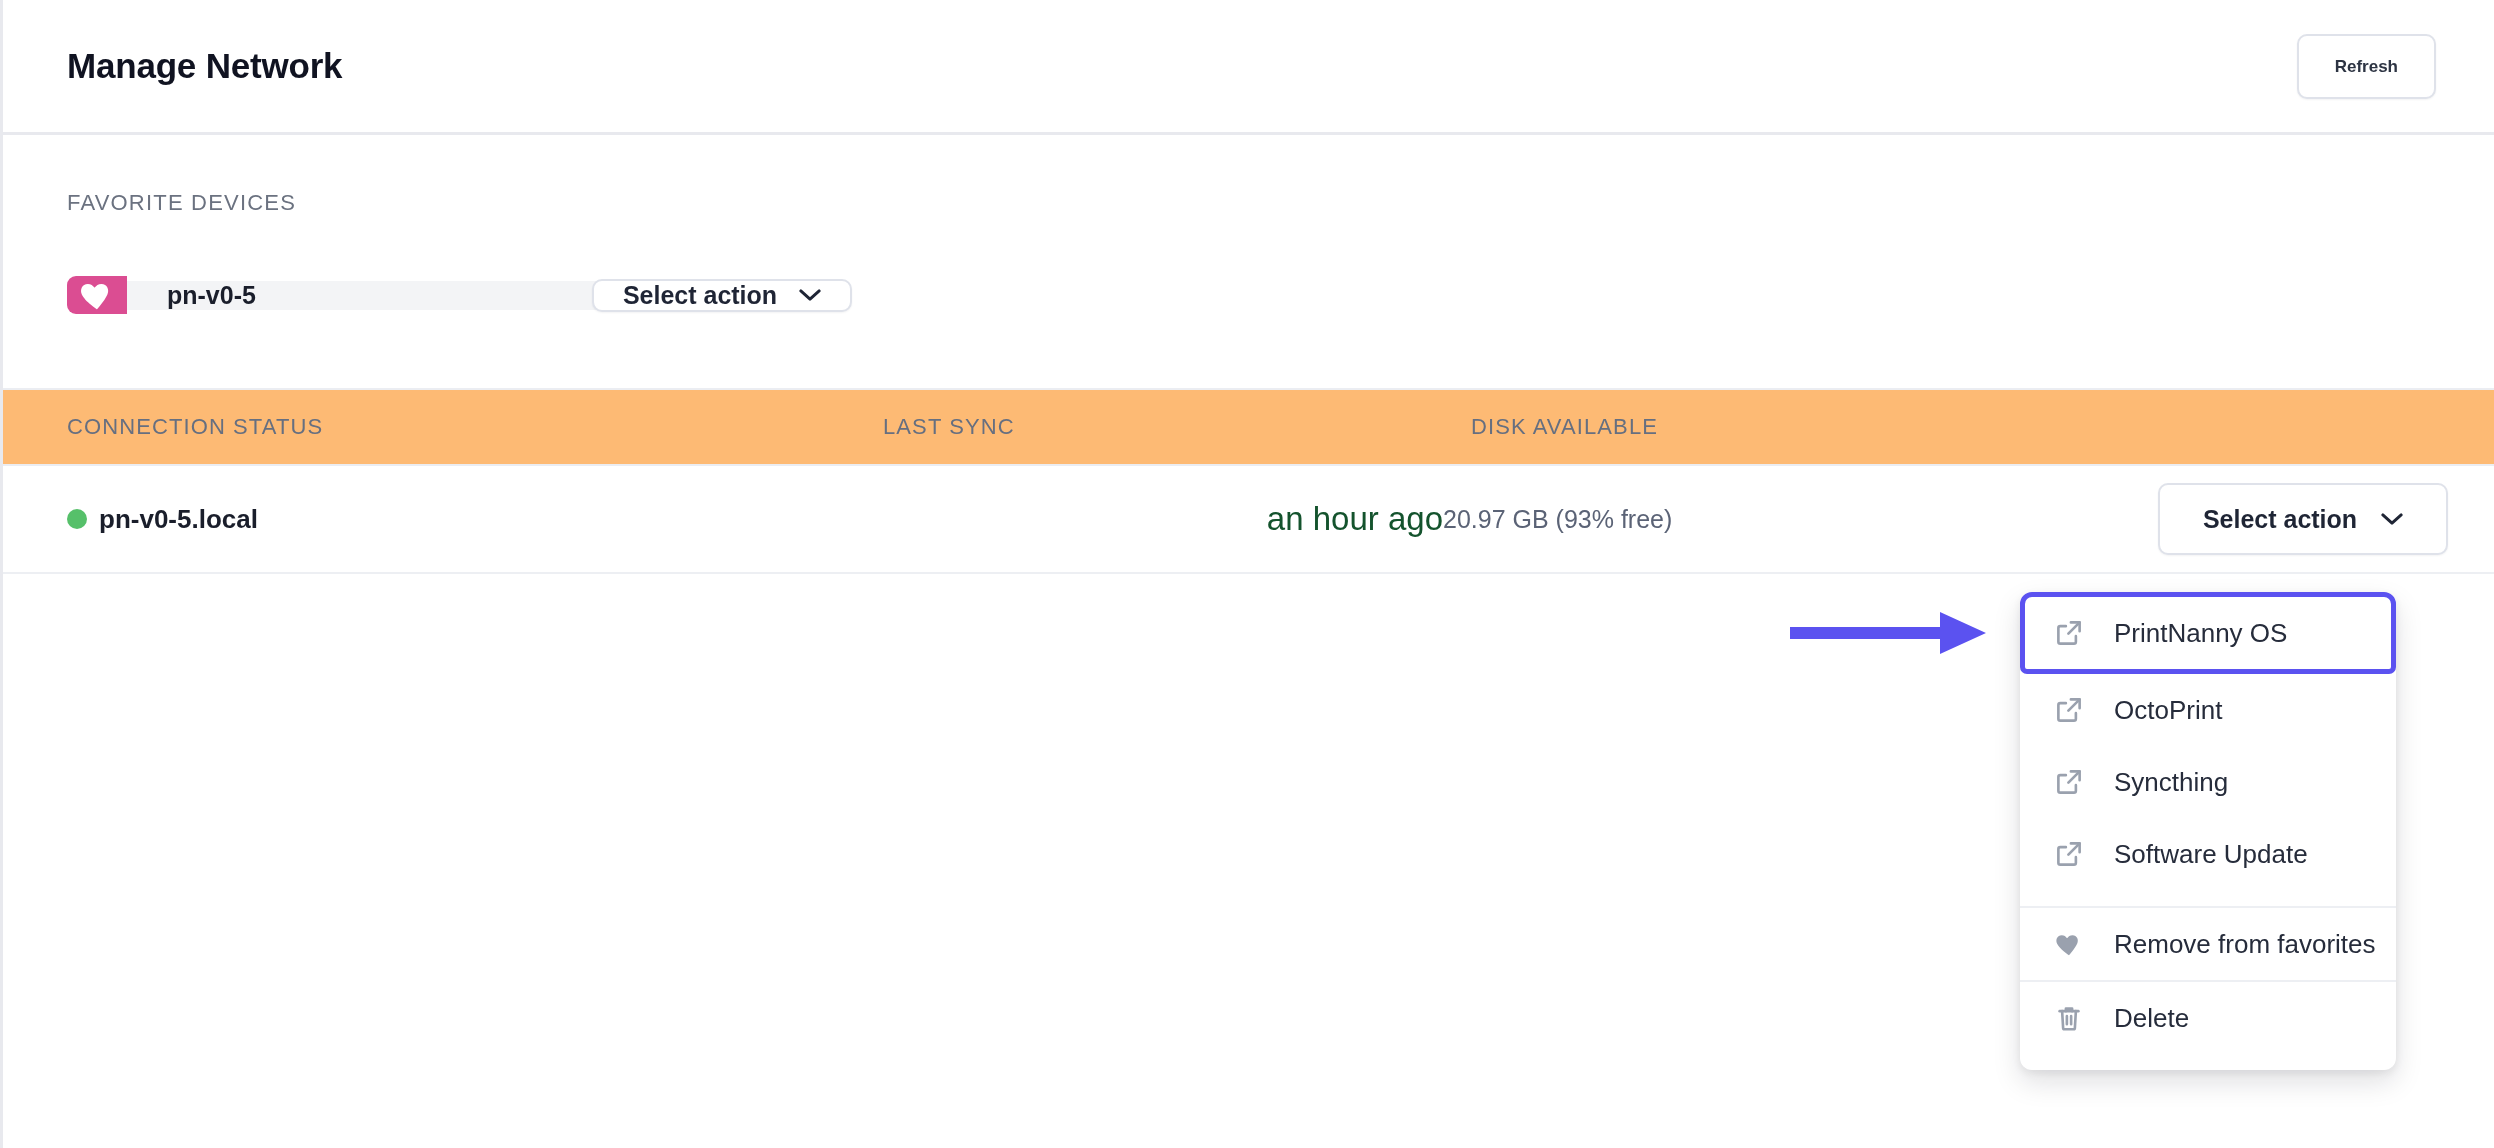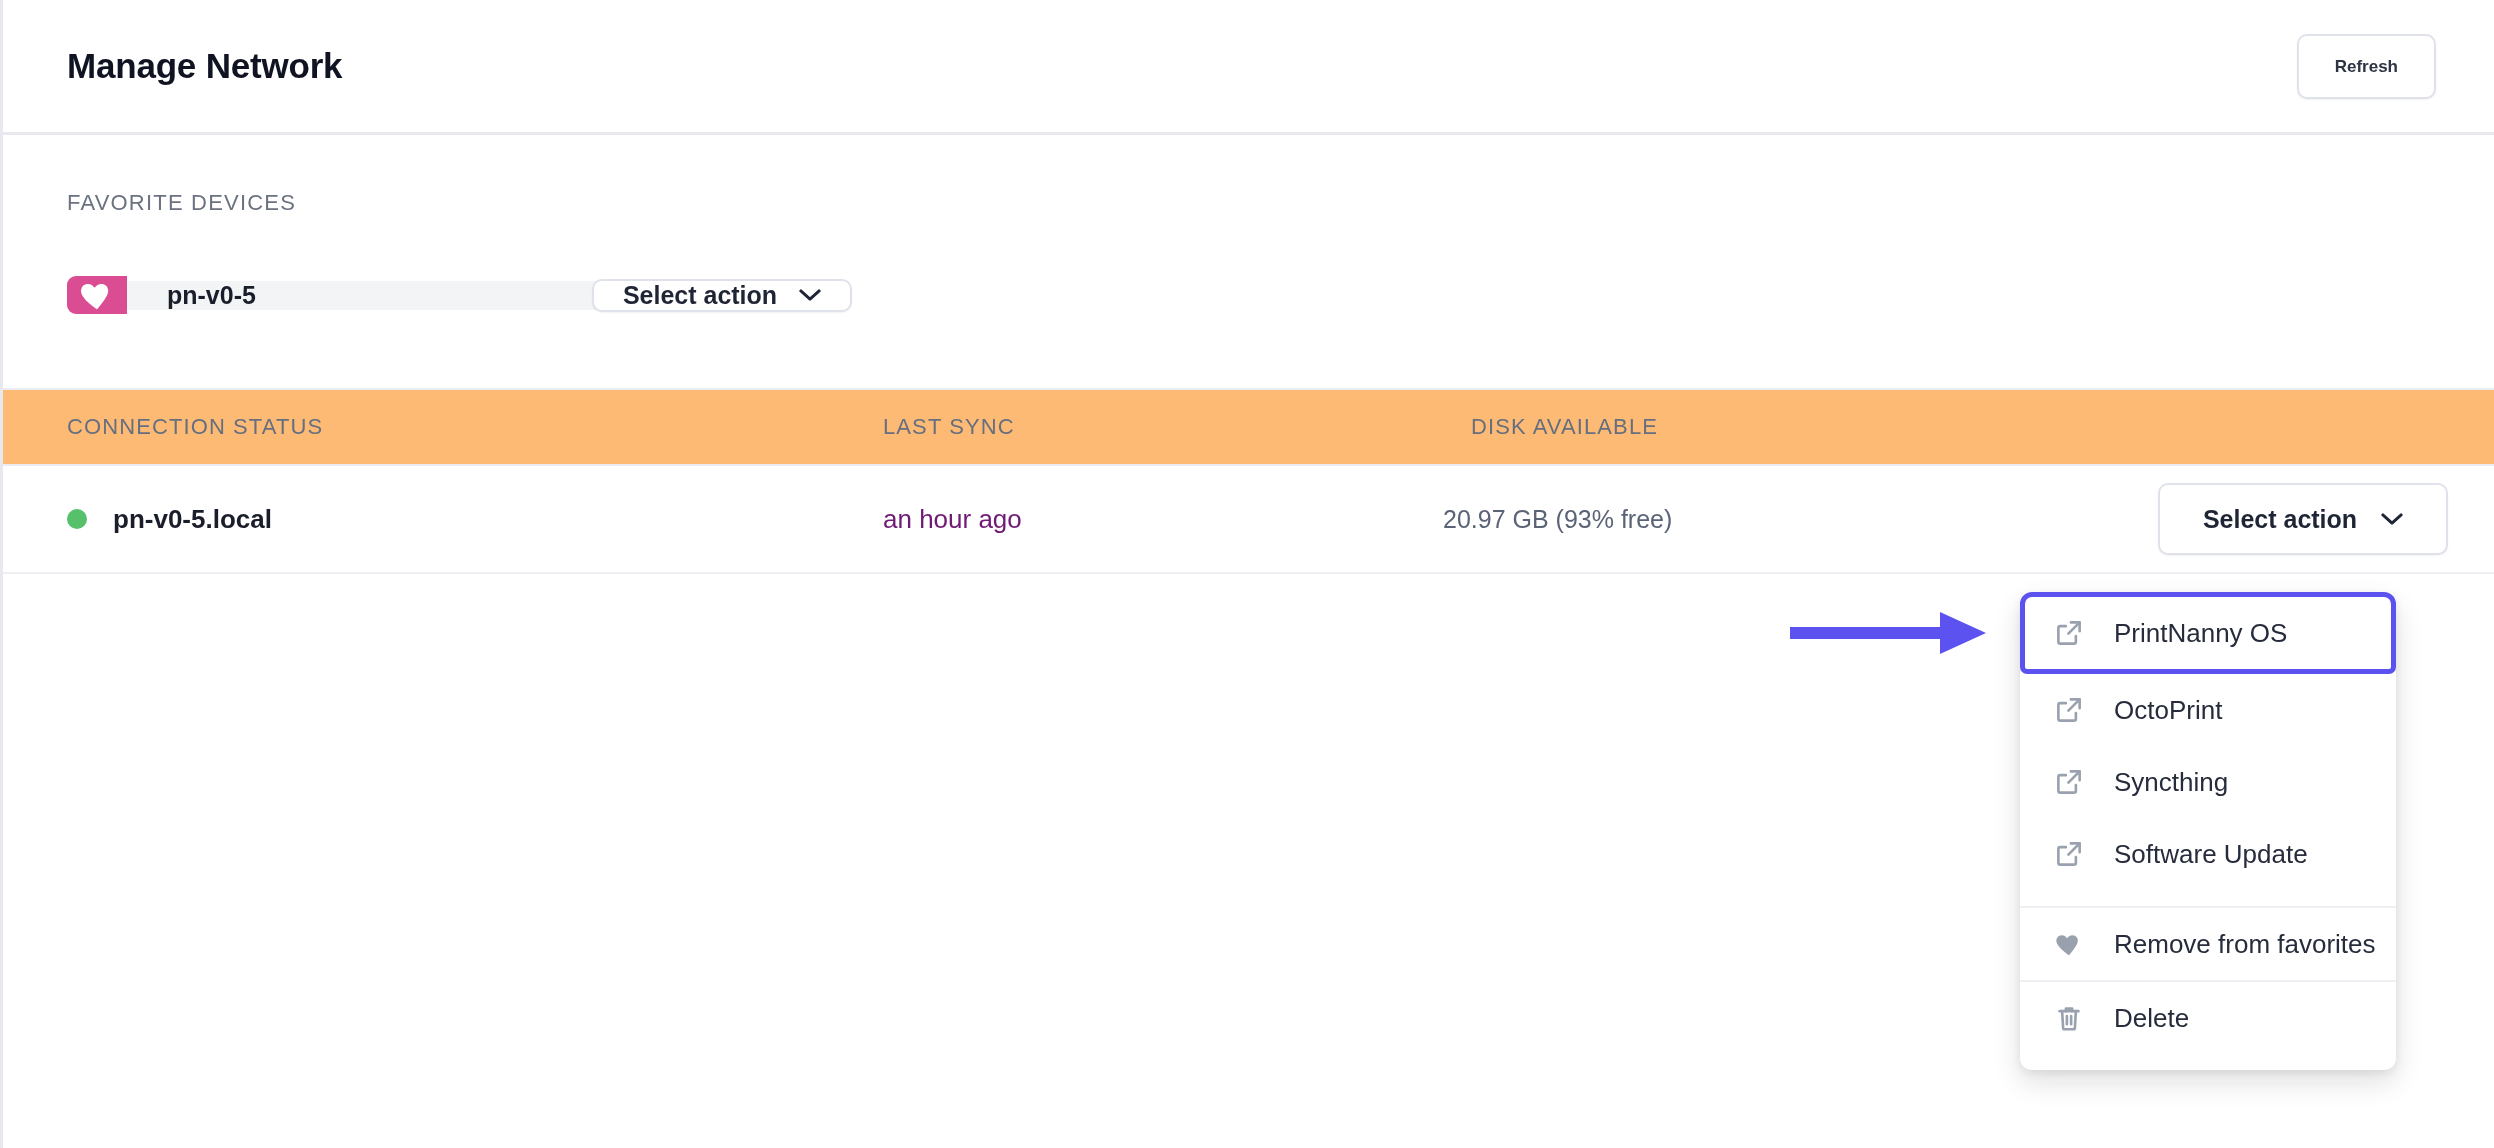--- a/index.html
+++ b/index.html
@@ -149,37 +149,38 @@
     display: flex;
     align-items: center;
     border-bottom: 2px solid #EDEFF3;
     position: relative;
   }
   .cell-conn {
     width: 880px;
     padding-left: 64px;
     display: flex;
     align-items: center;
-    gap: 26px;
+    gap: 12px;
   }
   .status-dot {
     width: 20px; height: 20px;
     border-radius: 50%;
     background: #56C06A;
     flex: none;
   }
   .host-name {
     font-size: 26px;
     font-weight: 700;
     color: #1A1E2B;
   }
   .cell-sync {
     width: 560px;
-    font-size: 26px;
-    color: #701a75;
+    font-size: 33px;
+    color: #14532d;
+    text-align: right;
   }
   .cell-disk {
     width: 215px;
     text-align: right;
     font-size: 25px;
     color: #5B6376;
     white-space: nowrap;
   }
   .cell-act {
     flex: 1;

